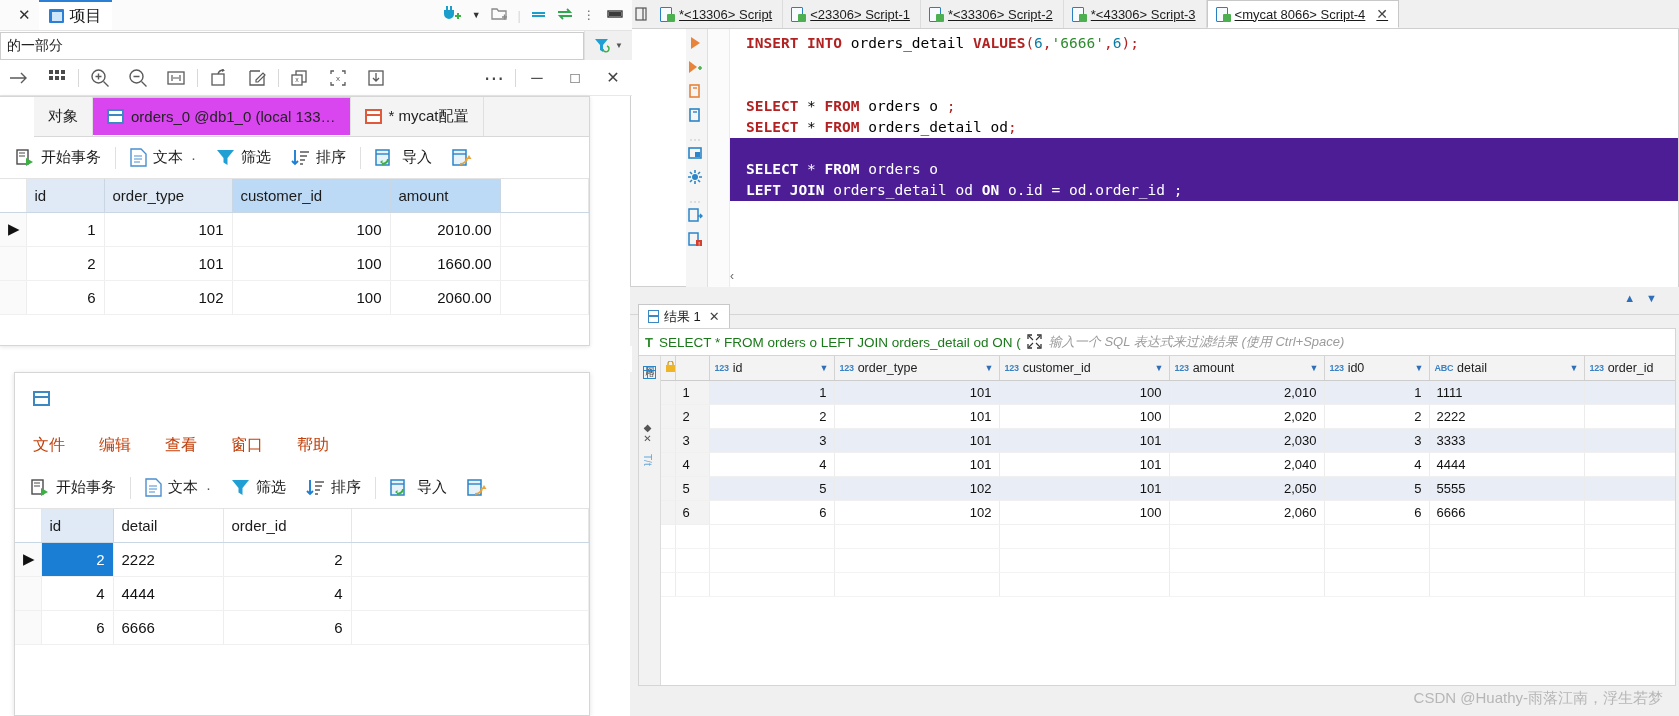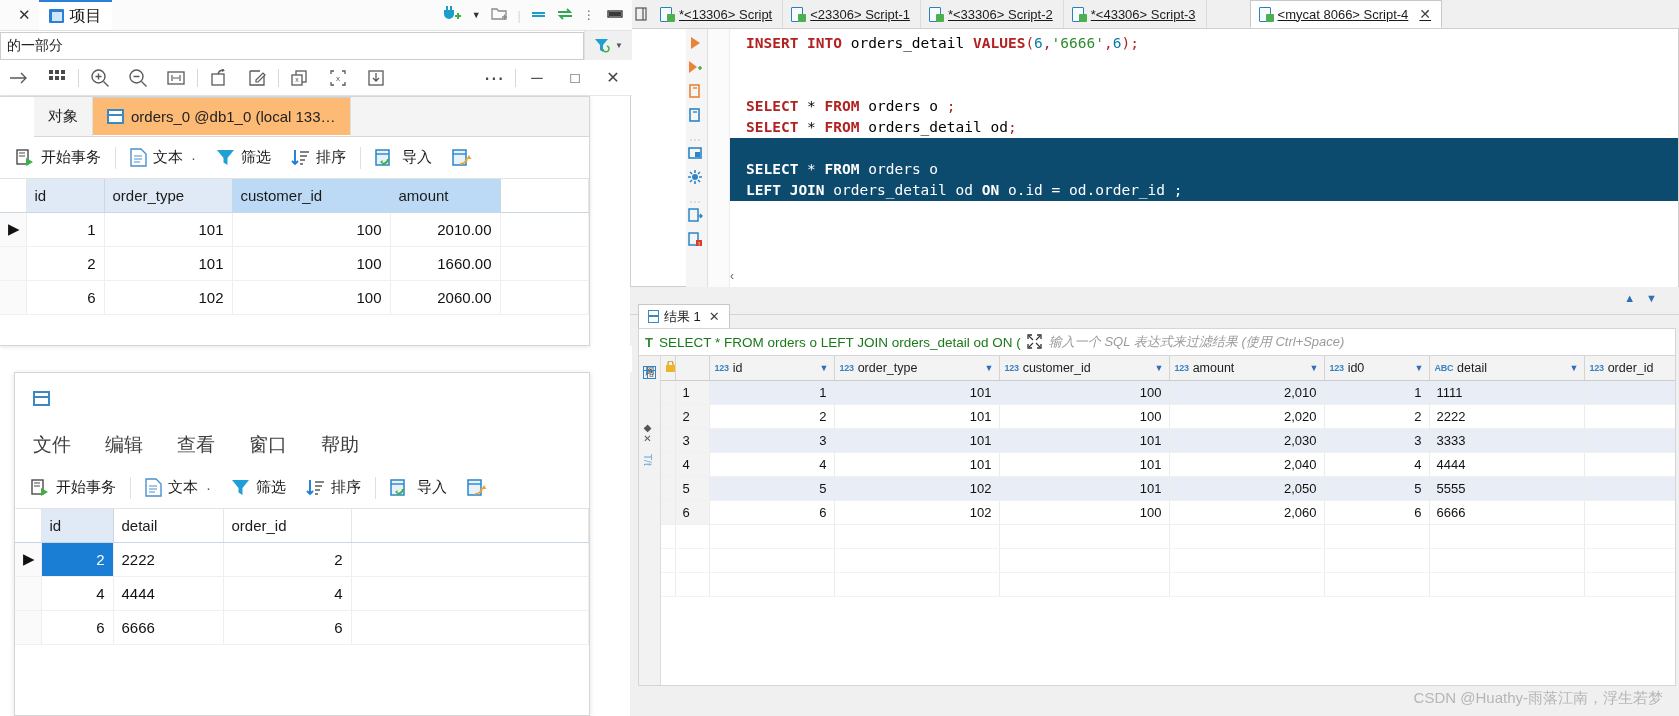--- a/index.html
+++ b/index.html
@@ -15,41 +15,41 @@
   
   .right-pane { position:absolute; left:630px; top:0; width:1049px; height:716px; background:#f0f0f0; }
 
   
   .tabbar { position:absolute; left:0; top:0; width:1049px; height:29px;
             background:#f0f0f0; border-bottom:1px solid #cfcfcf; display:flex; align-items:flex-end; }
   .tabbar .tb-left { width:22px; height:29px; display:flex; align-items:center; justify-content:center; }
   .etab { height:28px; display:flex; align-items:center; gap:5px; padding:0 10px 0 8px;
           font-size:13px; color:#1b1b1b; border-right:1px solid #dcdcdc; white-space:nowrap; }
   .etab.active { background:#ffffff; border-top:1px solid #c8c8c8; border-left:1px solid #c8c8c8;
-                 border-right:1px solid #c8c8c8; border-bottom:1px solid #fff;margin-left:43px; }
+                 border-right:1px solid #c8c8c8; border-bottom:1px solid #fff; }
   .sqlicon { width:14px; height:14px; position:relative; flex:0 0 14px; }
   .sqlicon::before { content:""; position:absolute; left:0; top:0; width:10px; height:13px;
      border:1.6px solid #2a7fbf; border-radius:1px; background:#f7fbff; }
   .sqlicon::after { content:""; position:absolute; right:-1px; bottom:-1px; width:8px; height:8px;
      background:#4caf50; border-radius:1px; }
   .tabclose { font-size:14px; color:#444; margin-left:6px; }
 
   
   .editor-wrap { position:absolute; left:0; top:29px; width:1049px; height:258px; background:#ffffff;
                  border:1px solid #d0d0d0; border-top:none; }
   .vtool { position:absolute; left:55px; top:0; width:22px; height:258px; background:#f5f5f5;
            border-right:1px solid #e0e0e0; padding-top:4px; }
   .vtool .vic { width:20px; height:20px; margin:2px 0 4px 1px; position:relative; }
   .gutter { position:absolute; left:77px; top:0; width:22px; height:258px; background:#fbfbfb;
             border-right:1px solid #ececec; }
   .codearea { position:absolute; left:99px; top:0; right:0; height:258px; background:#fff;
               font-family:"DejaVu Sans Mono","Liberation Mono", monospace; font-size:14.5px;
               line-height:21px; padding-top:4px; overflow:hidden; }
   .cline { height:21px; white-space:pre; padding-left:16px; }
-  .cline.sel { background:#0c4a6e; color:#ffffff; }
+  .cline.sel { background:#4c1d95; color:#ffffff; }
   .cline.sel .kw, .cline.sel .id, .cline.sel .num, .cline.sel .str, .cline.sel .pun { color:#ffffff; }
   .kw { color:#b22222; font-weight:bold; }
   .id { color:#000000; }
   .num { color:#0a7ca5; }
   .str { color:#2e8b2e; }
   .pun { color:#b22222; }
 
   .editor-scrollrow { position:absolute; left:99px; bottom:2px; width:930px; height:16px;
      display:flex; align-items:center; color:#666; font-size:12px; }
 
@@ -120,21 +120,21 @@
              display:flex; align-items:center; gap:0px; border-bottom:1px solid #e8e8e8; }
   .wb-ic { width:38px; height:36px; display:flex; align-items:center; justify-content:center; color:#4a4a4a; }
   .wb-sep { width:1px; height:18px; background:#d8d8d8; margin:0 2px; }
 
   
   .win1 { position:absolute; left:0px; top:96px; width:590px; height:250px; background:#fff;
           border:1px solid #d6d6d6; border-left:none; box-shadow:0 1px 4px rgba(0,0,0,.10); }
   .w-tabs { height:40px; display:flex; align-items:flex-end; border-bottom:1px solid #d8d8d8; background:#f4f4f4;margin-left:34px; }
   .w-tab { height:39px; display:flex; align-items:center; gap:7px; padding:0 14px; font-size:15px; color:#222;
            border-right:1px solid #e0e0e0; white-space:nowrap; }
-  .w-tab.active { background:#fdba74; border-top:1px solid #d0d0d0; border-bottom:1px solid #fff; }
+  .w-tab.active { background:#d946ef; border-top:1px solid #d0d0d0; border-bottom:1px solid #fff; }
   .tbl-ic { width:17px; height:15px; background:#fff; border:2px solid #3b88c3; position:relative; flex:0 0 17px; }
   .tbl-ic::after { content:""; position:absolute; left:0; top:3px; width:100%; height:2px; background:#3b88c3; }
   .tbl-ic.red { border-color:#e05a3a; }
   .tbl-ic.red::after { background:#e05a3a; }
 
   .w-toolbar { height:42px; display:flex; align-items:center; gap:0; padding-left:6px; border-bottom:1px solid #e3e3e3; background:#fff; }
   .tb-item { display:flex; align-items:center; gap:6px; padding:0 10px; height:42px; font-size:15px; color:#1b1b1b; white-space:nowrap; }
   .tb-sep { width:1px; height:22px; background:#e0e0e0; margin:0 4px; }
   .funnel svg, .ic svg { display:block; }
 
@@ -145,21 +145,21 @@
   .dtable th.sel { background:#bcd9f5; }
   .dtable td { height:34px; border-right:1px solid #eee; border-bottom:1px solid #f0f0f0;
     font-size:15px; padding:0 8px; color:#111; }
   .marker { width:26px; background:#fafafa; border-right:1px solid #eee; text-align:center; color:#222; }
   .cell-sel { background:#1a7fd4; color:#fff !important; text-align:right; }
 
   
   .win2 { position:absolute; left:14px; top:372px; width:576px; height:344px; background:#fff;
           border:1px solid #d6d6d6; box-shadow:0 1px 5px rgba(0,0,0,.12); }
   .w2-title { height:50px; display:flex; align-items:center; gap:9px; padding-left:18px; font-size:17px; color:#111; }
-  .w2-menu { height:44px; display:flex; align-items:center; gap:0; padding-left:18px; font-size:19px; color:#404040; }
+  .w2-menu { height:44px; display:flex; align-items:center; gap:0; padding-left:18px; font-size:16px; color:#c2410c; }
   .w2-menu span { margin-right:34px; }
   .blank-strip { position:absolute; left:0; top:346px; width:632px; height:26px; background:#fff; }
 </style>
 </head>
 <body>
 
 <div class="root">
 
   <div class="right-pane">
 
@@ -627,20 +627,24 @@
 
   <div class="win1">
     <div class="w-tabs" id="w1-tabs">
         <div class="w-tab">
           <span>对象</span>
         </div>
         <div class="w-tab active">
           <span class="tbl-ic"></span>
           <span>orders_0 @db1_0 (local 133…</span>
         </div>
+        <div class="w-tab">
+          <span class="tbl-ic red"></span>
+          <span>* mycat配置</span>
+        </div>
       </div>
     <div class="w-toolbar" id="w1-toolbar">
         <div class="tb-item">
           <span class="ic">
             <svg width="19" height="17" viewBox="0 0 19 17">
               <rect x="1" y="1" width="11" height="14" fill="none" stroke="#4a4a4a" stroke-width="1.4"></rect>
               <path d="M3 4h6 M3 7h6" stroke="#4a4a4a" stroke-width="1.1"></path>
               <polygon points="10,9 17,13 10,17" fill="#3cb043"></polygon>
             </svg>
           </span>

